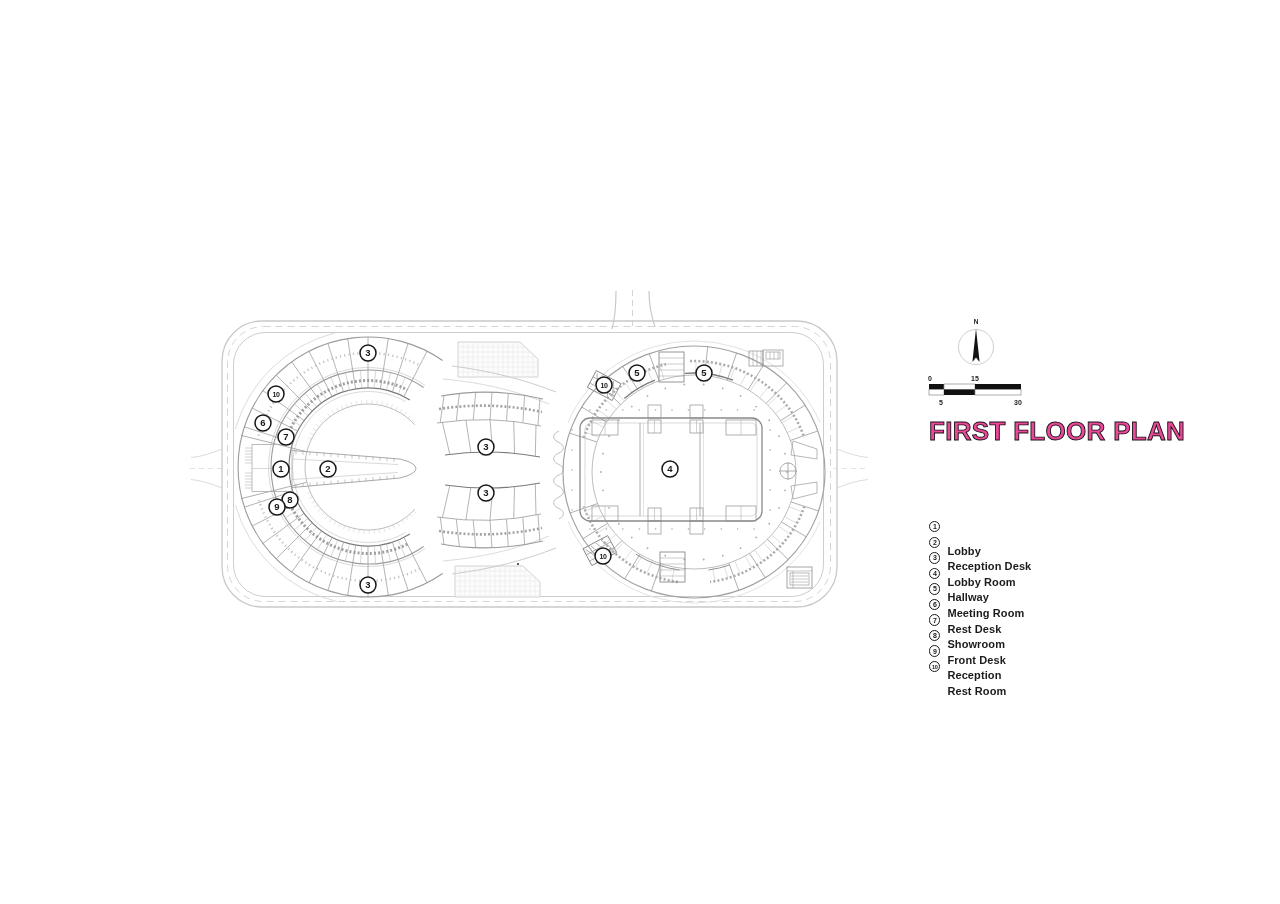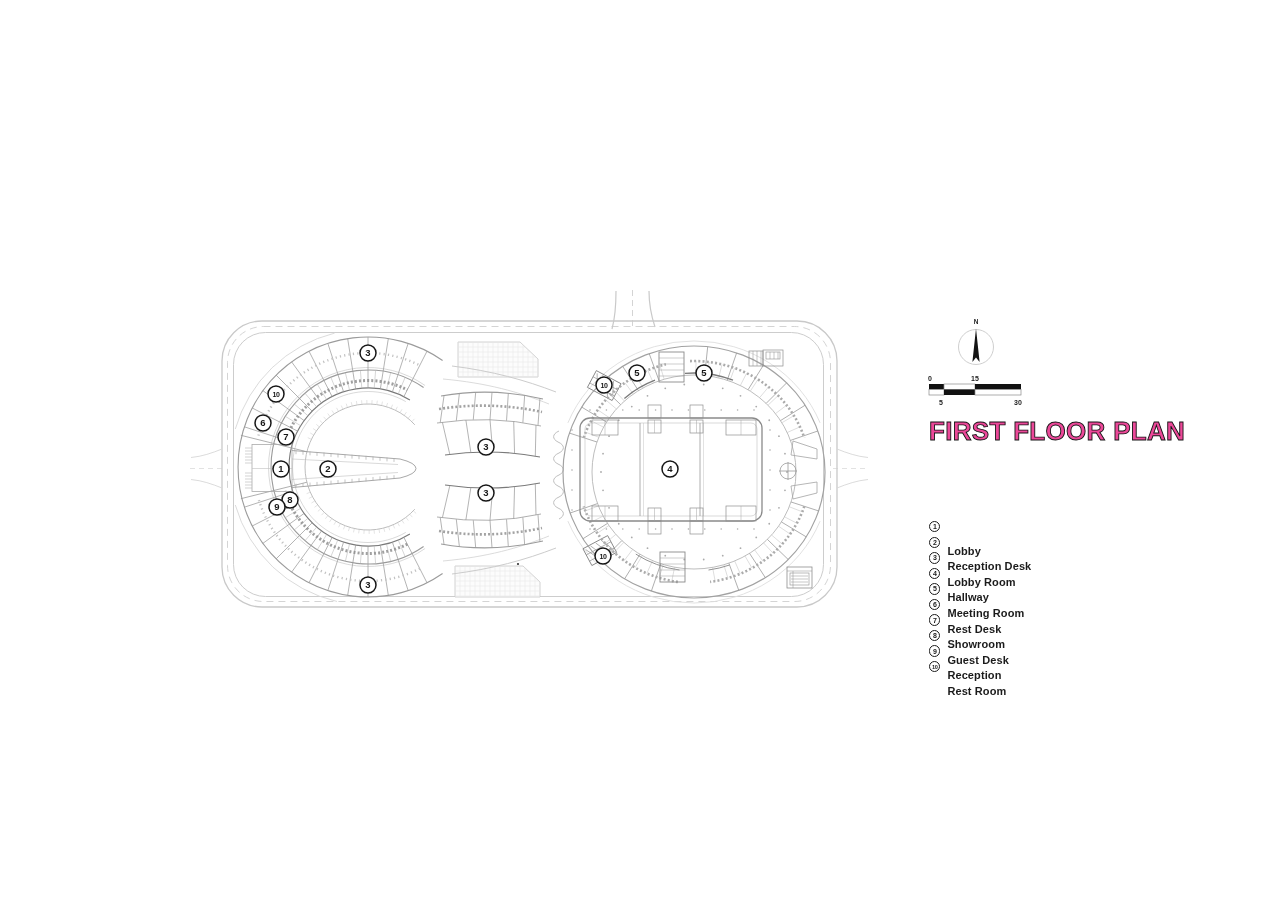--- a/index.html
+++ b/index.html
@@ -617,21 +617,21 @@
       <div class="legend-row">
         <span class="lnum">6</span>
         <span class="llab">Rest Desk</span>
       </div>
       <div class="legend-row">
         <span class="lnum">7</span>
         <span class="llab">Showroom</span>
       </div>
       <div class="legend-row">
         <span class="lnum">8</span>
-        <span class="llab">Guest Desk</span>
+        <span class="llab">Front Desk</span>
       </div>
       <div class="legend-row">
         <span class="lnum">9</span>
         <span class="llab">Reception</span>
       </div>
       <div class="legend-row">
         <span class="lnum two">10</span>
         <span class="llab">Rest Room</span>
       </div>
     </div>

